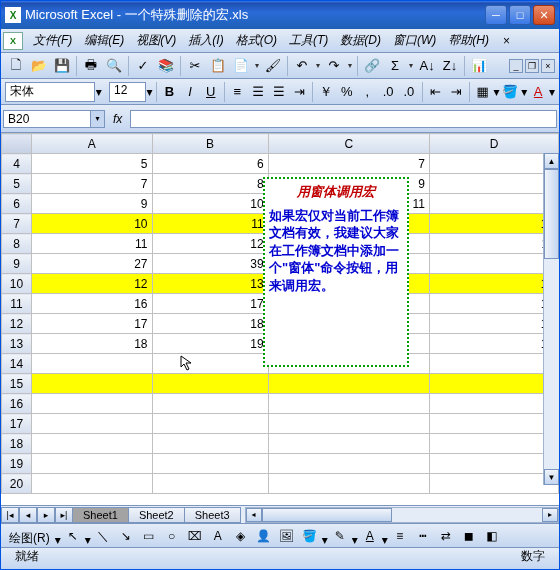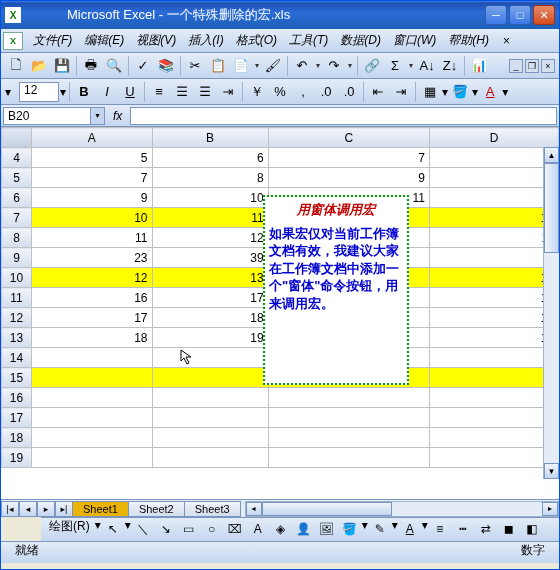--- a/index.html
+++ b/index.html
@@ -1,71 +1,71 @@
 <!DOCTYPE html>
 <html><head>
 <meta charset="utf-8">
 <style>
 * { box-sizing: border-box; margin: 0; padding: 0; font-family: "宋体", SimSun, sans-serif; }
 body { width: 560px; height: 570px; overflow: hidden; background: #ece9d8; border: 1px solid #0054e3; font-size: 12px; }
 .titlebar { height: 28px; background: linear-gradient(#3b78e7, #1e4fb0 8%, #2a6bd8 40%, #1d5fb5); color: #fff; display: flex; align-items: center; padding: 0 4px; }
 .titlebar .icon { width: 16px; height: 16px; background: #fff; margin-right: 4px; display: flex; align-items: center; justify-content: center; color: #107c10; font-weight: bold; font-size: 10px; }
-.titlebar .title { flex: 1; font-family: "Microsoft Sans Serif", sans-serif; font-size: 13px; margin-left: 42px; }
+.titlebar .title { flex: 1; font-family: "Microsoft Sans Serif", sans-serif; font-size: 13px; }
 .titlebar .winbtns { display: flex; gap: 2px; }
 .titlebar .winbtn { width: 22px; height: 20px; background: linear-gradient(#7ba4e8,#3b78e7); border: 1px solid #2a5db0; border-radius: 3px; color: #fff; display: flex; align-items: center; justify-content: center; font-size: 11px; cursor: pointer; }
 .titlebar .winbtn.close { background: linear-gradient(#e88a6a,#d34b1f); border-color: #9e3211; }
 .menubar { height: 24px; background: linear-gradient(#e4ecf7,#c4d6f0); display: flex; align-items: center; padding: 0 2px; border-bottom: 1px solid #7a96bf; }
 .menubar .appicon { width: 20px; height: 18px; background: #fff; border: 1px solid #7a9; margin-right: 4px; display:flex;align-items:center;justify-content:center;color:#107c10;font-size:9px;font-weight:bold; }
 .menubar .menuitem { padding: 3px 6px; cursor: pointer; font-style: italic; }
 .menubar .cx { margin-left: 4px; padding: 0 4px; cursor: pointer; }
 .toolbar { height: 26px; background: linear-gradient(#e4ecf7,#c4d6f0); display: flex; align-items: center; padding: 0 4px; border-bottom: 1px solid #7a96bf; gap: 1px; }
 .toolbar .sep { width: 1px; height: 20px; background: #a0b4d0; margin: 0 2px; }
 .toolbar .tbtn { width: 22px; height: 22px; display: flex; align-items: center; justify-content: center; cursor: pointer; border: 1px solid transparent; border-radius: 3px; font-size: 13px; }
 .toolbar .drop { font-size: 8px; color: #333; padding: 0 2px; cursor:pointer; }
 .toolbar .wincls { margin-left: auto; display:flex; gap:2px;}
 .toolbar .wincls span{ width:14px;height:14px;border:1px solid #7a96bf;cursor:pointer;display:flex;align-items:center;justify-content:center;font-size:9px;background:#d4e0f0;}
 .fmtbar { height: 26px; background: linear-gradient(#e4ecf7,#c4d6f0); display: flex; align-items: center; padding: 0 4px; border-bottom: 1px solid #7a96bf; gap: 1px; }
 .fmtbar select, .fmtbar .combo { height: 20px; border: 1px solid #7a96bf; background: #fff; font-size: 12px; padding: 0 4px; }
 .fmtbar .combo.font { width: 100px; }
 .fmtbar .combo.size { width: 40px; }
 .fmtbar .fbtn { width: 22px; height: 22px; display: flex; align-items: center; justify-content: center; cursor: pointer; font-size: 13px; border: 1px solid transparent; border-radius:3px;}
-.formulabar { height: 22px; background: linear-gradient(#e4ecf7,#c4d6f0); display: flex; align-items: center; padding: 0 2px; border-bottom: 1px solid #7a96bf; }
+.formulabar { height: 28px; background: linear-gradient(#e4ecf7,#c4d6f0); display: flex; align-items: center; padding: 0 2px; border-bottom: 1px solid #7a96bf; }
 .formulabar .namebox { width: 88px; height: 18px; border: 1px solid #7a96bf; background: #fff; padding: 0 4px; display: flex; align-items: center; }
 .formulabar .arrow { width: 14px; height: 18px; background: #c4d6f0; border: 1px solid #7a96bf; border-left: none; display:flex;align-items:center;justify-content:center;font-size:8px; cursor:pointer;}
 .formulabar .fx { margin: 12px 8px; font-style: italic; cursor:pointer; }
 .formulabar .formula { flex: 1; height: 18px; border: 1px solid #7a96bf; background: #fff; }
 .sheet { position: relative; height: 372px; background: #fff; overflow: hidden; }
 .sheet table { border-collapse: collapse; width: 100%; }
 .sheet th, .sheet td { border: 1px solid #c0c0c0; height: 20px; font-size: 12px; }
 .sheet thead th { background: linear-gradient(#f0f4fa,#d4deee); font-weight: normal; text-align: center; }
 .sheet thead th.corner { width: 28px; background: linear-gradient(#e2e8f4,#c4d0e4); }
 .sheet tbody th { width: 28px; background: linear-gradient(#f0f4fa,#d4deee); font-weight: normal; text-align: center; }
 .sheet td { text-align: right; padding: 0 4px; }
 .sheet tr.yellow td { background: #ffff00; }
 .sheet .colA { width: 112px; } .sheet .colB { width: 108px; } .sheet .colC { width: 150px; } .sheet .colD { width: 120px; }
-.textbox { position: absolute; left: 262px; top: 68px; width: 146px; height: 190px; border: 2px dotted #00a000; background: #fff; padding: 4px; font-size: 13px; line-height: 1.35; }
+.textbox { position: absolute; left: 262px; top: 44px; width: 146px; height: 190px; border: 2px dotted #00a000; background: #fff; padding: 4px; font-size: 13px; line-height: 1.35; }
 .textbox .hdr { color: #c00000; font-weight: bold; font-style: italic; text-align: center; margin-bottom: 6px; }
 .textbox .body { color: #0000d0; font-weight: bold; }
 .watermark { position: absolute; left: 262px; top: 222px; width: 146px; font-size: 14px; font-style: italic; color: rgba(160,160,160,0.7); pointer-events: none; text-align: center; }
 .watermark .m { color:#c05020; }
 .cursor-ptr { position: absolute; left: 178px; top: 222px; width: 16px; height: 16px; pointer-events: none; }
 .vscroll { position: absolute; right: 0; top: 20px; width: 16px; height: 332px; background: #e4ecf7; border-left: 1px solid #a0b4d0; }
 .vscroll .btn { height: 16px; background: linear-gradient(#f0f4fa,#c4d6f0); border: 1px solid #7a96bf; display:flex;align-items:center;justify-content:center;font-size:8px; cursor:pointer;}
 .vscroll .thumb { position: absolute; top: 16px; left: 0; right: 0; height: 90px; background: linear-gradient(90deg,#f0f4fa,#c4d6f0); border: 1px solid #7a96bf; cursor:pointer;}
 .vscroll .btn.dn { position: absolute; bottom: 0; left: 0; right: 0; }
 .tabrow { height: 18px; background: #e4ecf7; display: flex; align-items: center; border-top: 1px solid #7a96bf; font-size: 11px; }
 .tabrow .nav { display: flex; }
 .tabrow .nav span { width: 18px; height: 16px; border: 1px solid #7a96bf; background: linear-gradient(#f0f4fa,#c4d6f0); display:flex;align-items:center;justify-content:center;font-size:9px;cursor:pointer; }
-.tabrow .tab { padding: 0 10px; height: 16px; border: 1px solid #7a96bf; background: #eab308; cursor: pointer; display:flex;align-items:center; margin-left:-1px; }
+.tabrow .tab { padding: 0 10px; height: 16px; border: 1px solid #7a96bf; background: #a3a3a3; cursor: pointer; display:flex;align-items:center; margin-left:-1px; }
 .tabrow .tab.inactive { background: linear-gradient(#f0f4fa,#d4deee); }
 .tabrow .hscroll { flex: 1; height: 16px; background: #e4ecf7; border: 1px solid #a0b4d0; margin-left: 4px; position: relative; }
 .tabrow .hscroll .hb { width: 16px; height: 14px; background: linear-gradient(#f0f4fa,#c4d6f0); border: 1px solid #7a96bf; position: absolute; top: 0; display:flex;align-items:center;justify-content:center;font-size:8px;cursor:pointer;}
 .tabrow .hscroll .hb.l { left: 0; } .tabrow .hscroll .hb.r { right: 0; }
 .tabrow .hscroll .ht { position: absolute; left: 16px; top: 0; height: 14px; width: 130px; background: linear-gradient(#f0f4fa,#c4d6f0); border: 1px solid #7a96bf; cursor:pointer;}
-.drawbar { height: 24px; background: linear-gradient(#e4ecf7,#c4d6f0); display: flex; align-items: flex-start; padding: 0 4px; border-top: 1px solid #7a96bf; gap: 1px; font-size: 12px; margin-left: 40px; }
+.drawbar { height: 24px; background: linear-gradient(#e4ecf7,#c4d6f0); display: flex; align-items: flex-end; padding: 0 4px; border-top: 1px solid #7a96bf; gap: 1px; font-size: 12px; }
 .drawbar .lbl { padding: 0 4px; cursor: pointer; }
 .drawbar .dbtn { width: 22px; height: 22px; display: flex; align-items: center; justify-content: center; cursor: pointer; border:1px solid transparent;border-radius:3px;}
 .statusbar { height: 22px; background: linear-gradient(#e4ecf7,#c4d6f0); display: flex; align-items: flex-start; padding: 0 8px; border-top: 1px solid #7a96bf; font-size: 12px; }
 .statusbar .sect { padding: 0 6px; }
 .statusbar .mid { flex: 1; }
 </style>
 </head>
 <body>
 
 <div class="titlebar">
@@ -122,20 +122,21 @@
   <div class="sep"></div>
   <div class="tbtn">📊</div>
   <div class="wincls">
     <span>_</span>
     <span>❐</span>
     <span>×</span>
   </div>
 </div>
 
 <div class="fmtbar">
+  <div class="combo font">宋体</div>
     <span class="drop">▾</span>
   <div style="width:6px"></div>
   <div class="combo size">12</div>
     <span class="drop">▾</span>
   <div class="sep" style="width:1px;height:20px;background:#a0b4d0;margin:0 2px;"></div>
   <div class="fbtn">
       <b>B</b>
     </div>
   <div class="fbtn">
       <i>I</i>
@@ -224,21 +225,21 @@
         </tr>
         <tr>
           <th>8</th>
           <td>11</td>
           <td>12</td>
           <td></td>
           <td>11</td>
         </tr>
         <tr>
           <th>9</th>
-          <td>23</td>
+          <td>27</td>
           <td>39</td>
           <td></td>
           <td></td>
         </tr>
         <tr class="yellow">
           <th>10</th>
           <td>12</td>
           <td>13</td>
           <td></td>
           <td>12</td>
@@ -294,20 +295,27 @@
         </tr>
         <tr>
           <th>18</th>
           <td></td>
           <td></td>
           <td></td>
           <td></td>
         </tr>
         <tr>
           <th>19</th>
+          <td></td>
+          <td></td>
+          <td></td>
+          <td></td>
+        </tr>
+        <tr>
+          <th>20</th>
           <td></td>
           <td></td>
           <td></td>
           <td></td>
         </tr>
       </tbody>
   </table>
 
   <div class="textbox">
     <div class="hdr">用窗体调用宏</div>

